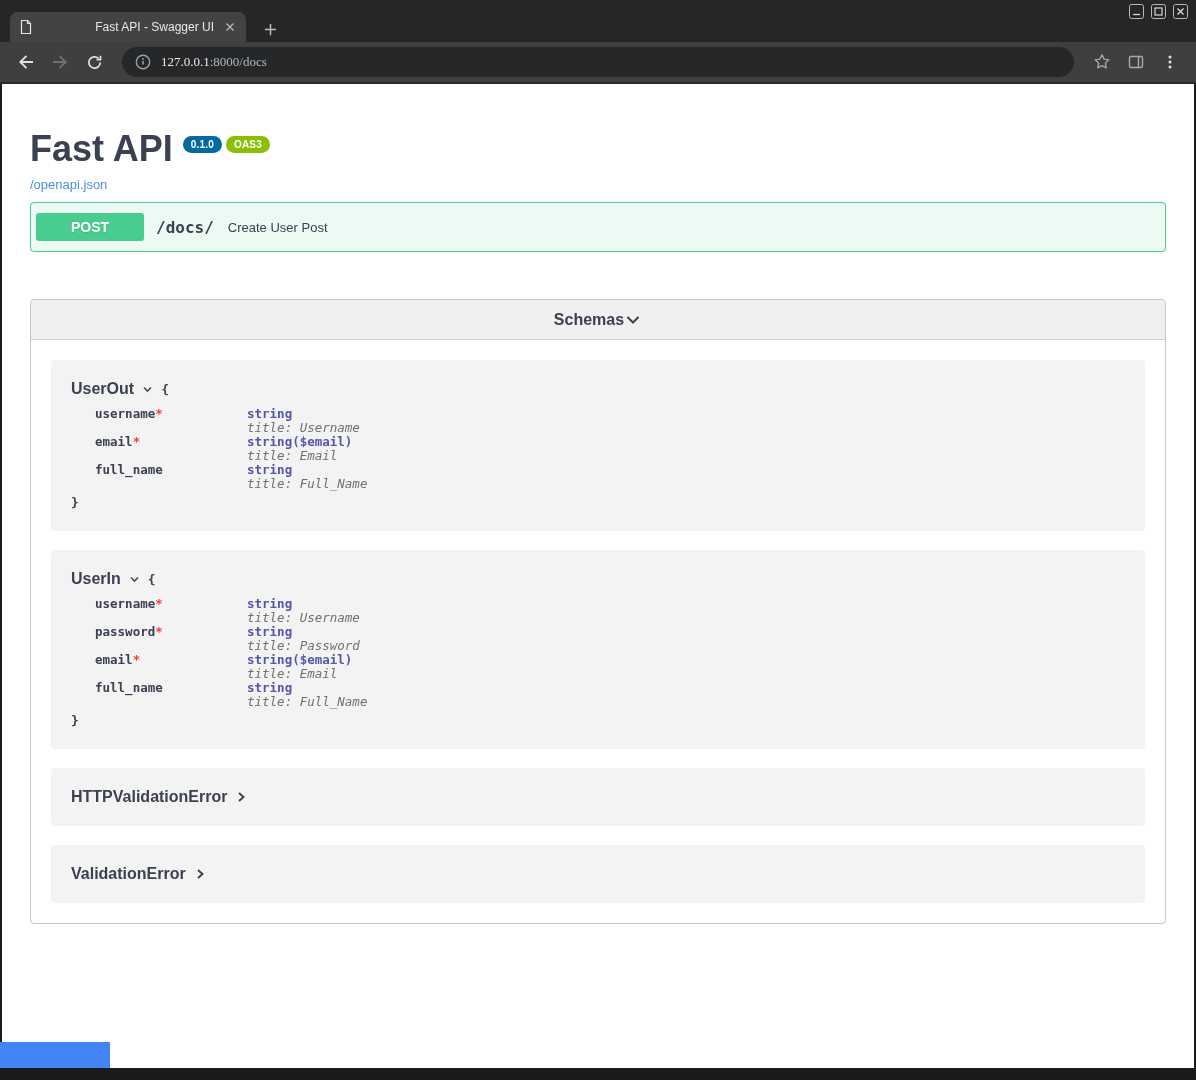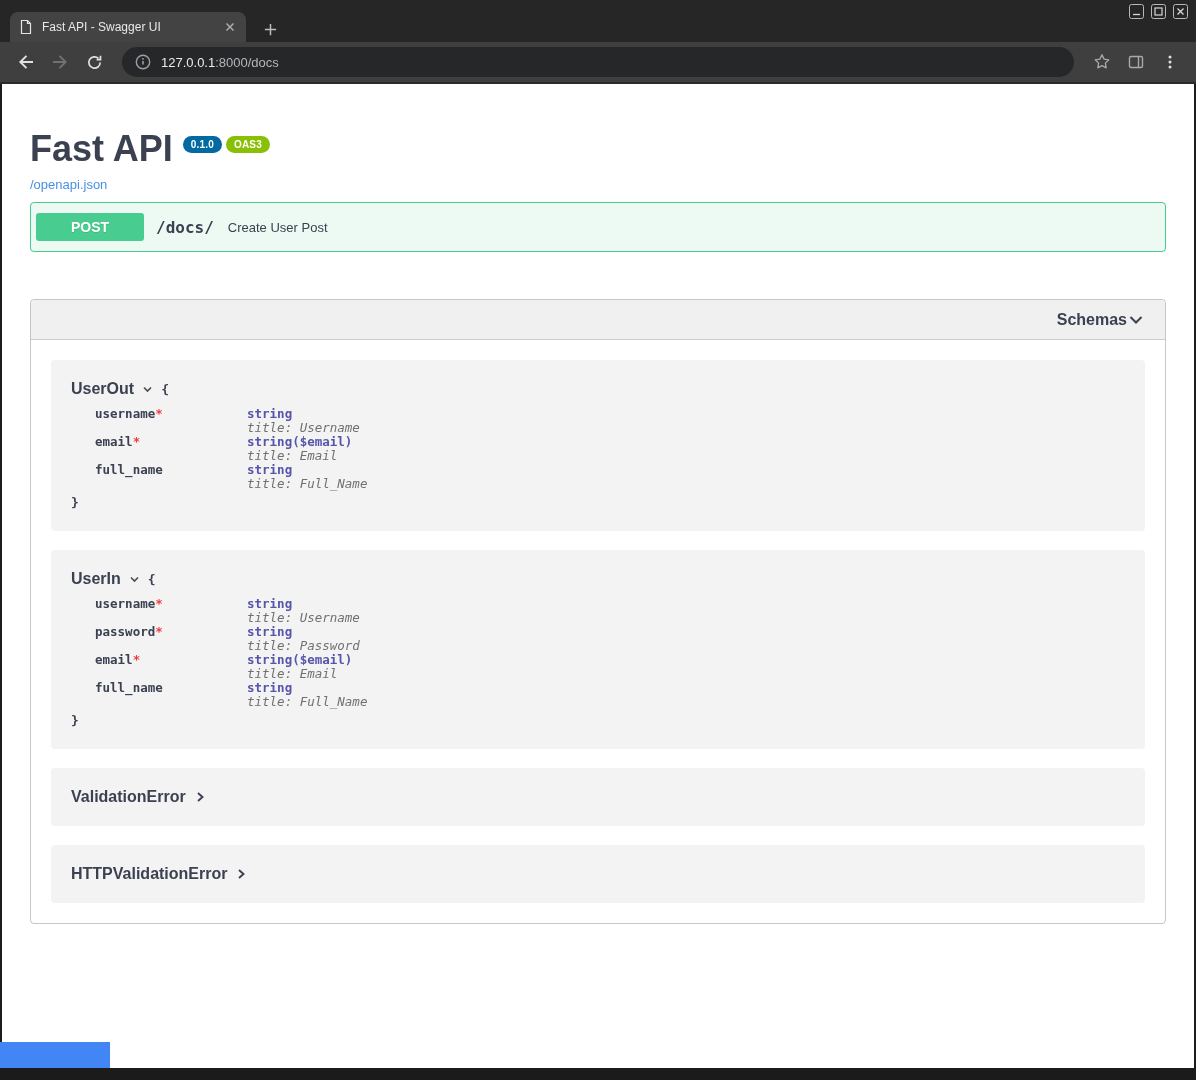--- a/index.html
+++ b/index.html
@@ -1,35 +1,35 @@
 <!DOCTYPE html>
 <html><head>
 <meta charset="utf-8">
 <style>
   * { box-sizing: border-box; margin: 0; padding: 0; }
   html, body { width: 1196px; height: 1080px; overflow: hidden; }
   body { font-family: "Liberation Sans", sans-serif; background: #fff; position: relative; }
 
   
-  .chrome { background: #262626; height: 68px; position: relative; }
+  .chrome { background: #262626; height: 68px; position: relative; text-align: right; }
   .tabstrip { height: 42px; position: relative; }
   .tab {
     position: absolute; left: 10px; top: 12px; width: 236px; height: 30px;
     background: #434343; border-radius: 8px 8px 0 0;
     display: flex; align-items: center; padding: 0 8px; gap: 8px;
   }
   .tab-title { flex: 1; color: #e8e8e8; font-size: 12px; white-space: nowrap; overflow: hidden; text-overflow: ellipsis; }
   .tab-close { display: flex; align-items: center; justify-content: center; width: 16px; height: 16px; border-radius: 8px; }
   .newtab { position: absolute; left: 260px; top: 19px; width: 20px; height: 20px; display: flex; align-items: center; justify-content: center; }
   .win-controls { position: absolute; right: 8px; top: 4px; display: flex; gap: 7px; }
   .win-btn { width: 15px; height: 15px; display: block; }
 
   .toolbar {
     height: 42px; background: #3f3f3f; display: flex; align-items: center;
-    padding: 0 12px; border-bottom: 2px solid #2a2a2a; gap: 6px;
+    padding: 0 12px; border-bottom: 2px solid #2a2a2a; gap: 6px; font-family: Liberation Serif, serif;
   }
   .nav-btn { width: 28px; height: 28px; display: flex; align-items: center; justify-content: center; border-radius: 14px; flex: none; }
   .omnibox {
     flex: 1; height: 30px; margin: 0 8px; background: #252728; border-radius: 15px;
     display: flex; align-items: center; padding: 0 12px; gap: 9px; min-width: 0;
   }
   .url { font-size: 13px; white-space: nowrap; }
   .url .host { color: #e8eaed; }
   .url .rest { color: #b3b7bc; }
 
@@ -65,21 +65,21 @@
     background: #49cc90; color: #fff; font-weight: 700; font-size: 14px;
     width: 108px; text-align: center; padding: 6px 0; border-radius: 3px;
     text-shadow: 0 1px 0 rgba(0,0,0,.1);
   }
   .op-path { margin-left: 12px; font-family: "DejaVu Sans Mono", monospace; font-weight: 700; font-size: 16px; color: #3b4151; }
   .op-summary { margin-left: 14px; font-size: 13px; color: #3b4151; }
 
   .schemas { margin-top: 47px; border: 1px solid rgba(59,65,81,.3); border-radius: 4px; margin-bottom: 24px; }
   .schemas-header {
     height: 40px; background: #f0f0f0; border-bottom: 1px solid rgba(59,65,81,.2);
-    border-radius: 4px 4px 0 0; display: flex; align-items: center; justify-content: flex-end;
+    border-radius: 4px 4px 0 0; display: flex; align-items: center; justify-content: center;
     padding: 4px 20px; cursor: pointer;
   }
   .schemas-title { font-size: 16px; font-weight: 700; color: #3b4151; }
   .schemas-body { padding: 20px; }
 
   .model-box { background: #f3f3f3; border-radius: 4px; padding: 18px 20px; margin-bottom: 19px; }
   .model-box:last-child { margin-bottom: 0; }
   .model-title-row { display: flex; align-items: center; gap: 8px; cursor: pointer; height: 22px; text-align: right; }
   .model-title { font-size: 16px; font-weight: 700; color: #3b4151; }
   .brace { font-family: "DejaVu Sans Mono", monospace; font-size: 13px; font-weight: 700; color: #3b4151; }
@@ -295,40 +295,40 @@
                 <div class="prop-typeline"><span class="prop-type">string</span><span class="prop-format"></span></div>
                 <div class="prop-meta">title: Full_Name</div>
               </div>
             </div>
           </div>
           <div class="brace close">}</div>
         </div>
 
         <div class="model-box">
           <div class="model-title-row">
+            <span class="model-title">HTTPValidationError</span>
+            <span class="icon">
+              <svg width="12" height="12" viewBox="0 0 12 12">
+                  <path d="M4 2l4.5 4L4 10" fill="none" stroke="#3b4151" stroke-width="1.9"></path>
+                </svg>
+            </span>
+          </div>
+        </div>
+
+        <div class="model-box">
+          <div class="model-title-row">
             <span class="model-title">ValidationError</span>
             <span class="icon">
               <svg width="12" height="12" viewBox="0 0 12 12">
                   <path d="M4 2l4.5 4L4 10" fill="none" stroke="#3b4151" stroke-width="1.9"></path>
                 </svg>
             </span>
           </div>
         </div>
 
-        <div class="model-box">
-          <div class="model-title-row">
-            <span class="model-title">HTTPValidationError</span>
-            <span class="icon">
-              <svg width="12" height="12" viewBox="0 0 12 12">
-                  <path d="M4 2l4.5 4L4 10" fill="none" stroke="#3b4151" stroke-width="1.9"></path>
-                </svg>
-            </span>
-          </div>
-        </div>
-
       </div>
     </div>
 
   </div>
 </div>
 
 <div class="status-bubble"></div>
 <div class="bottom-strip"></div>
 
 </body></html>

